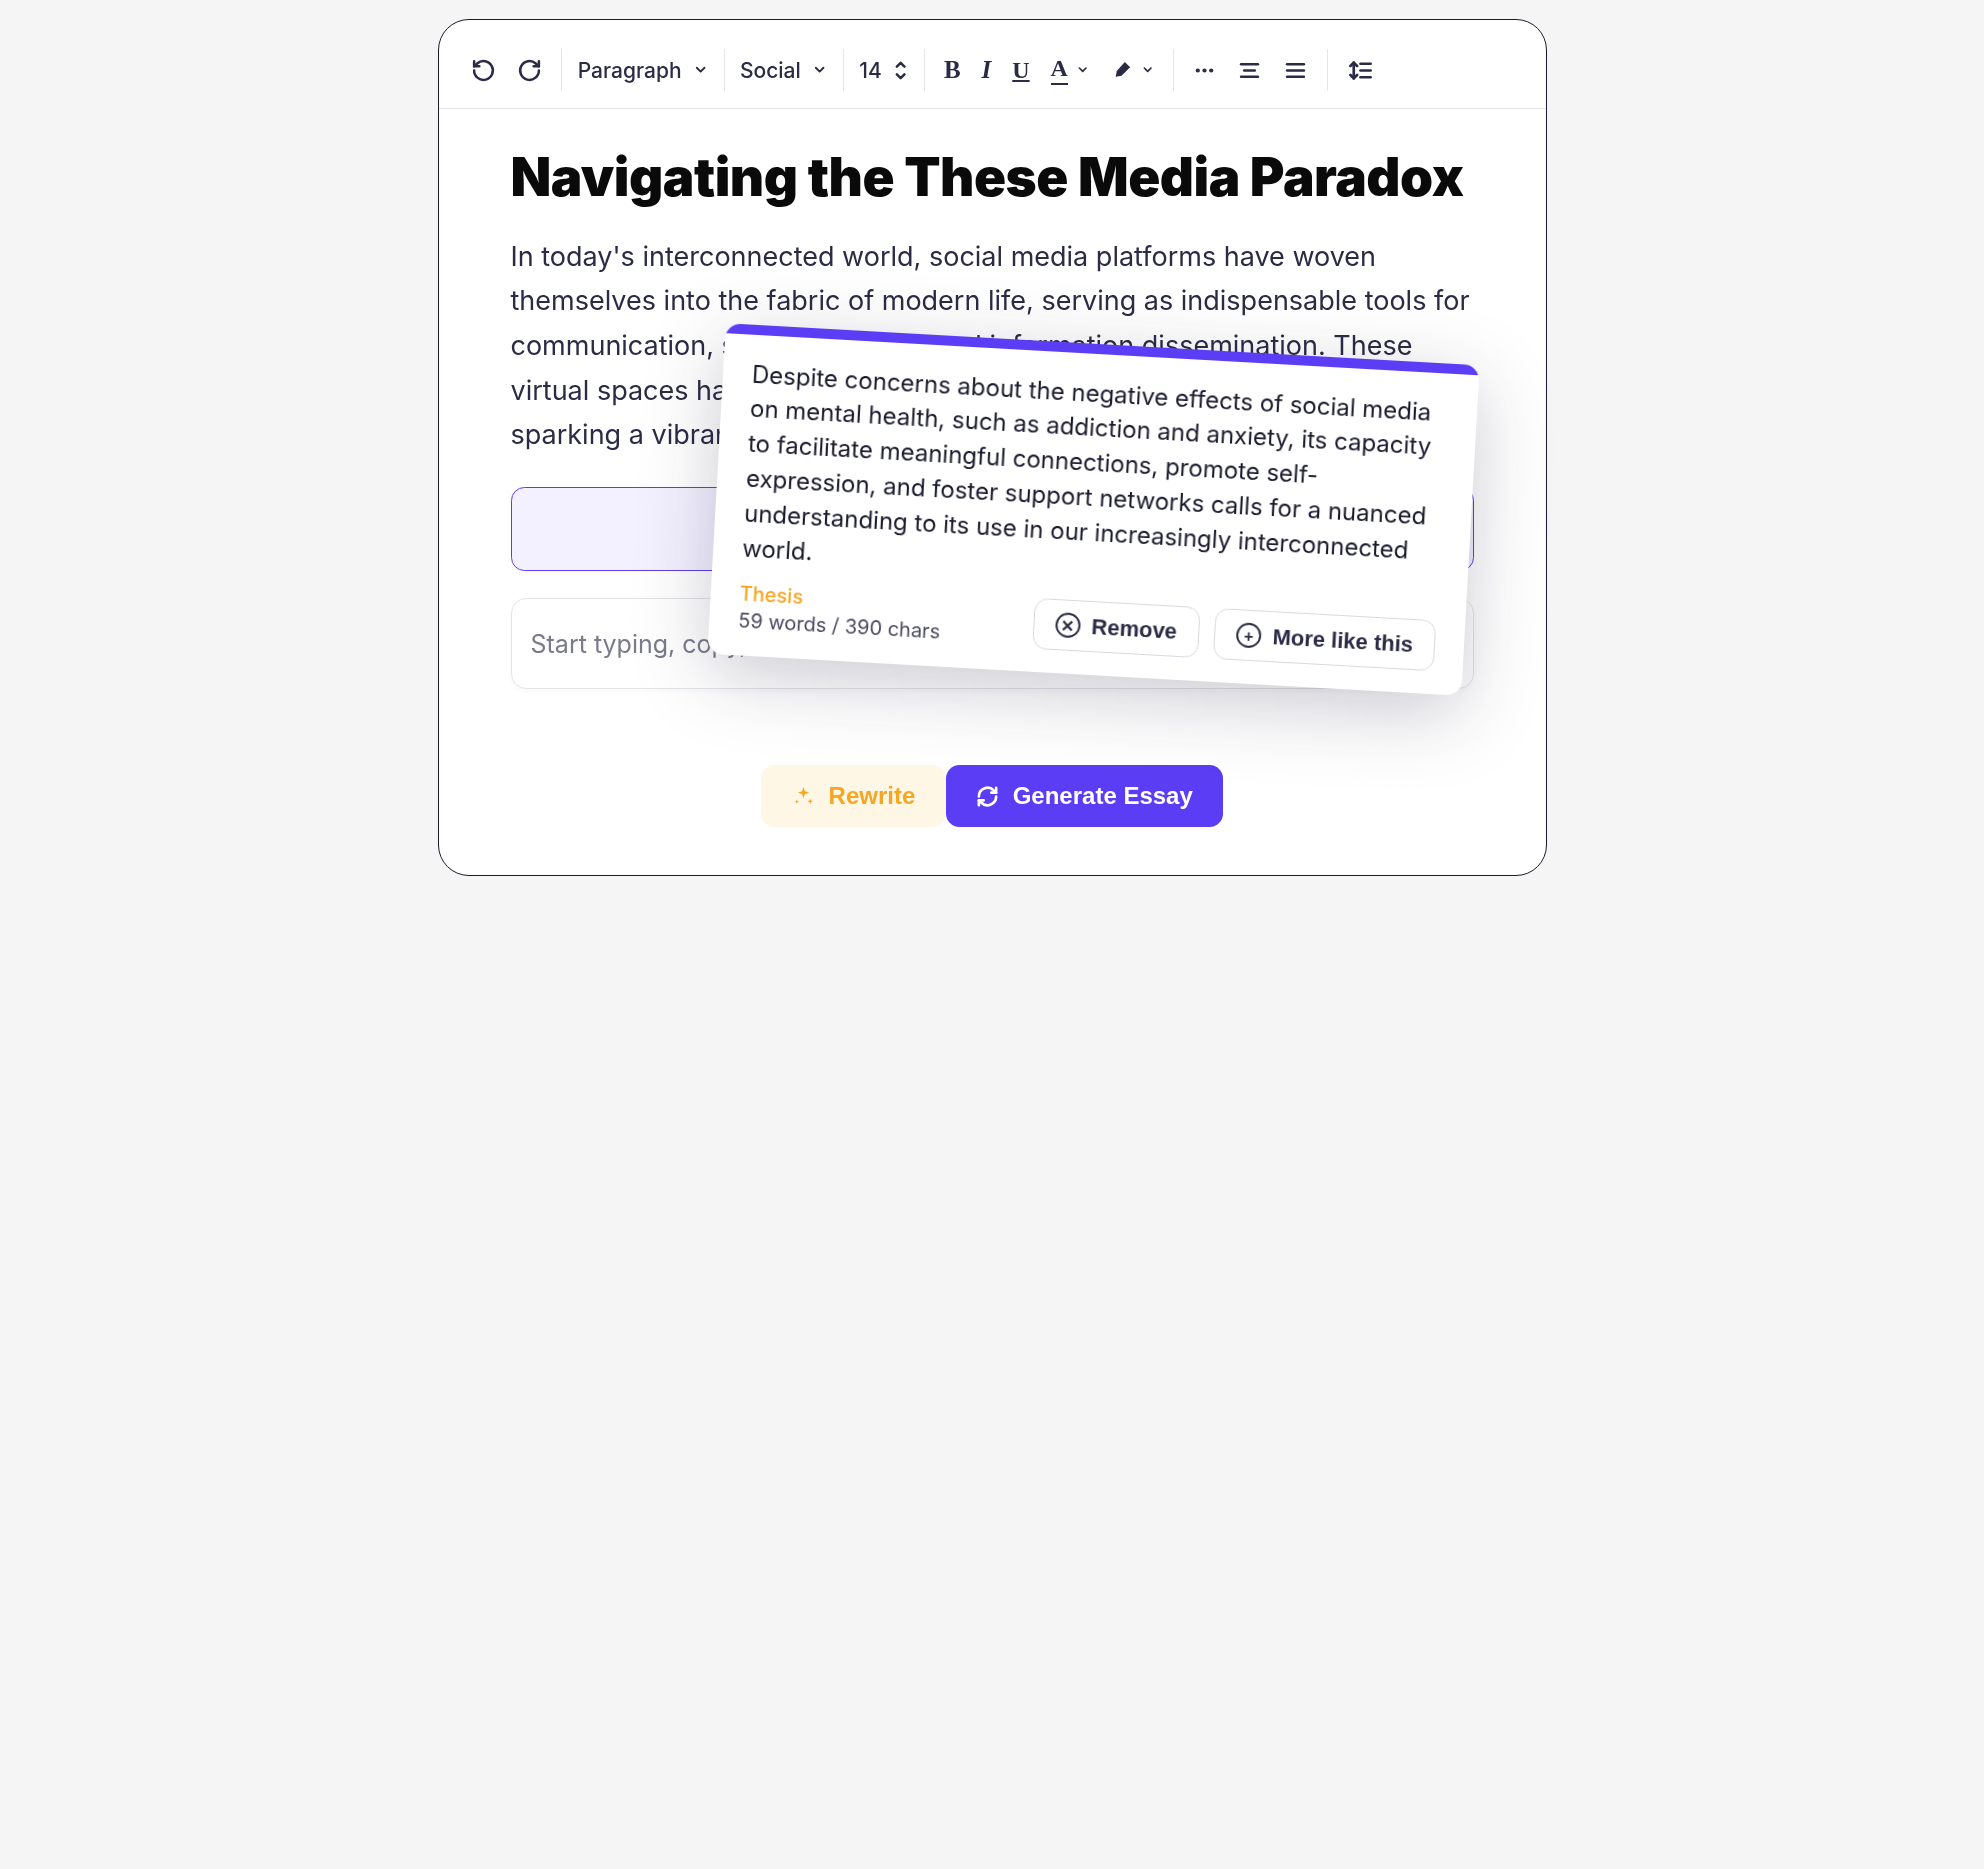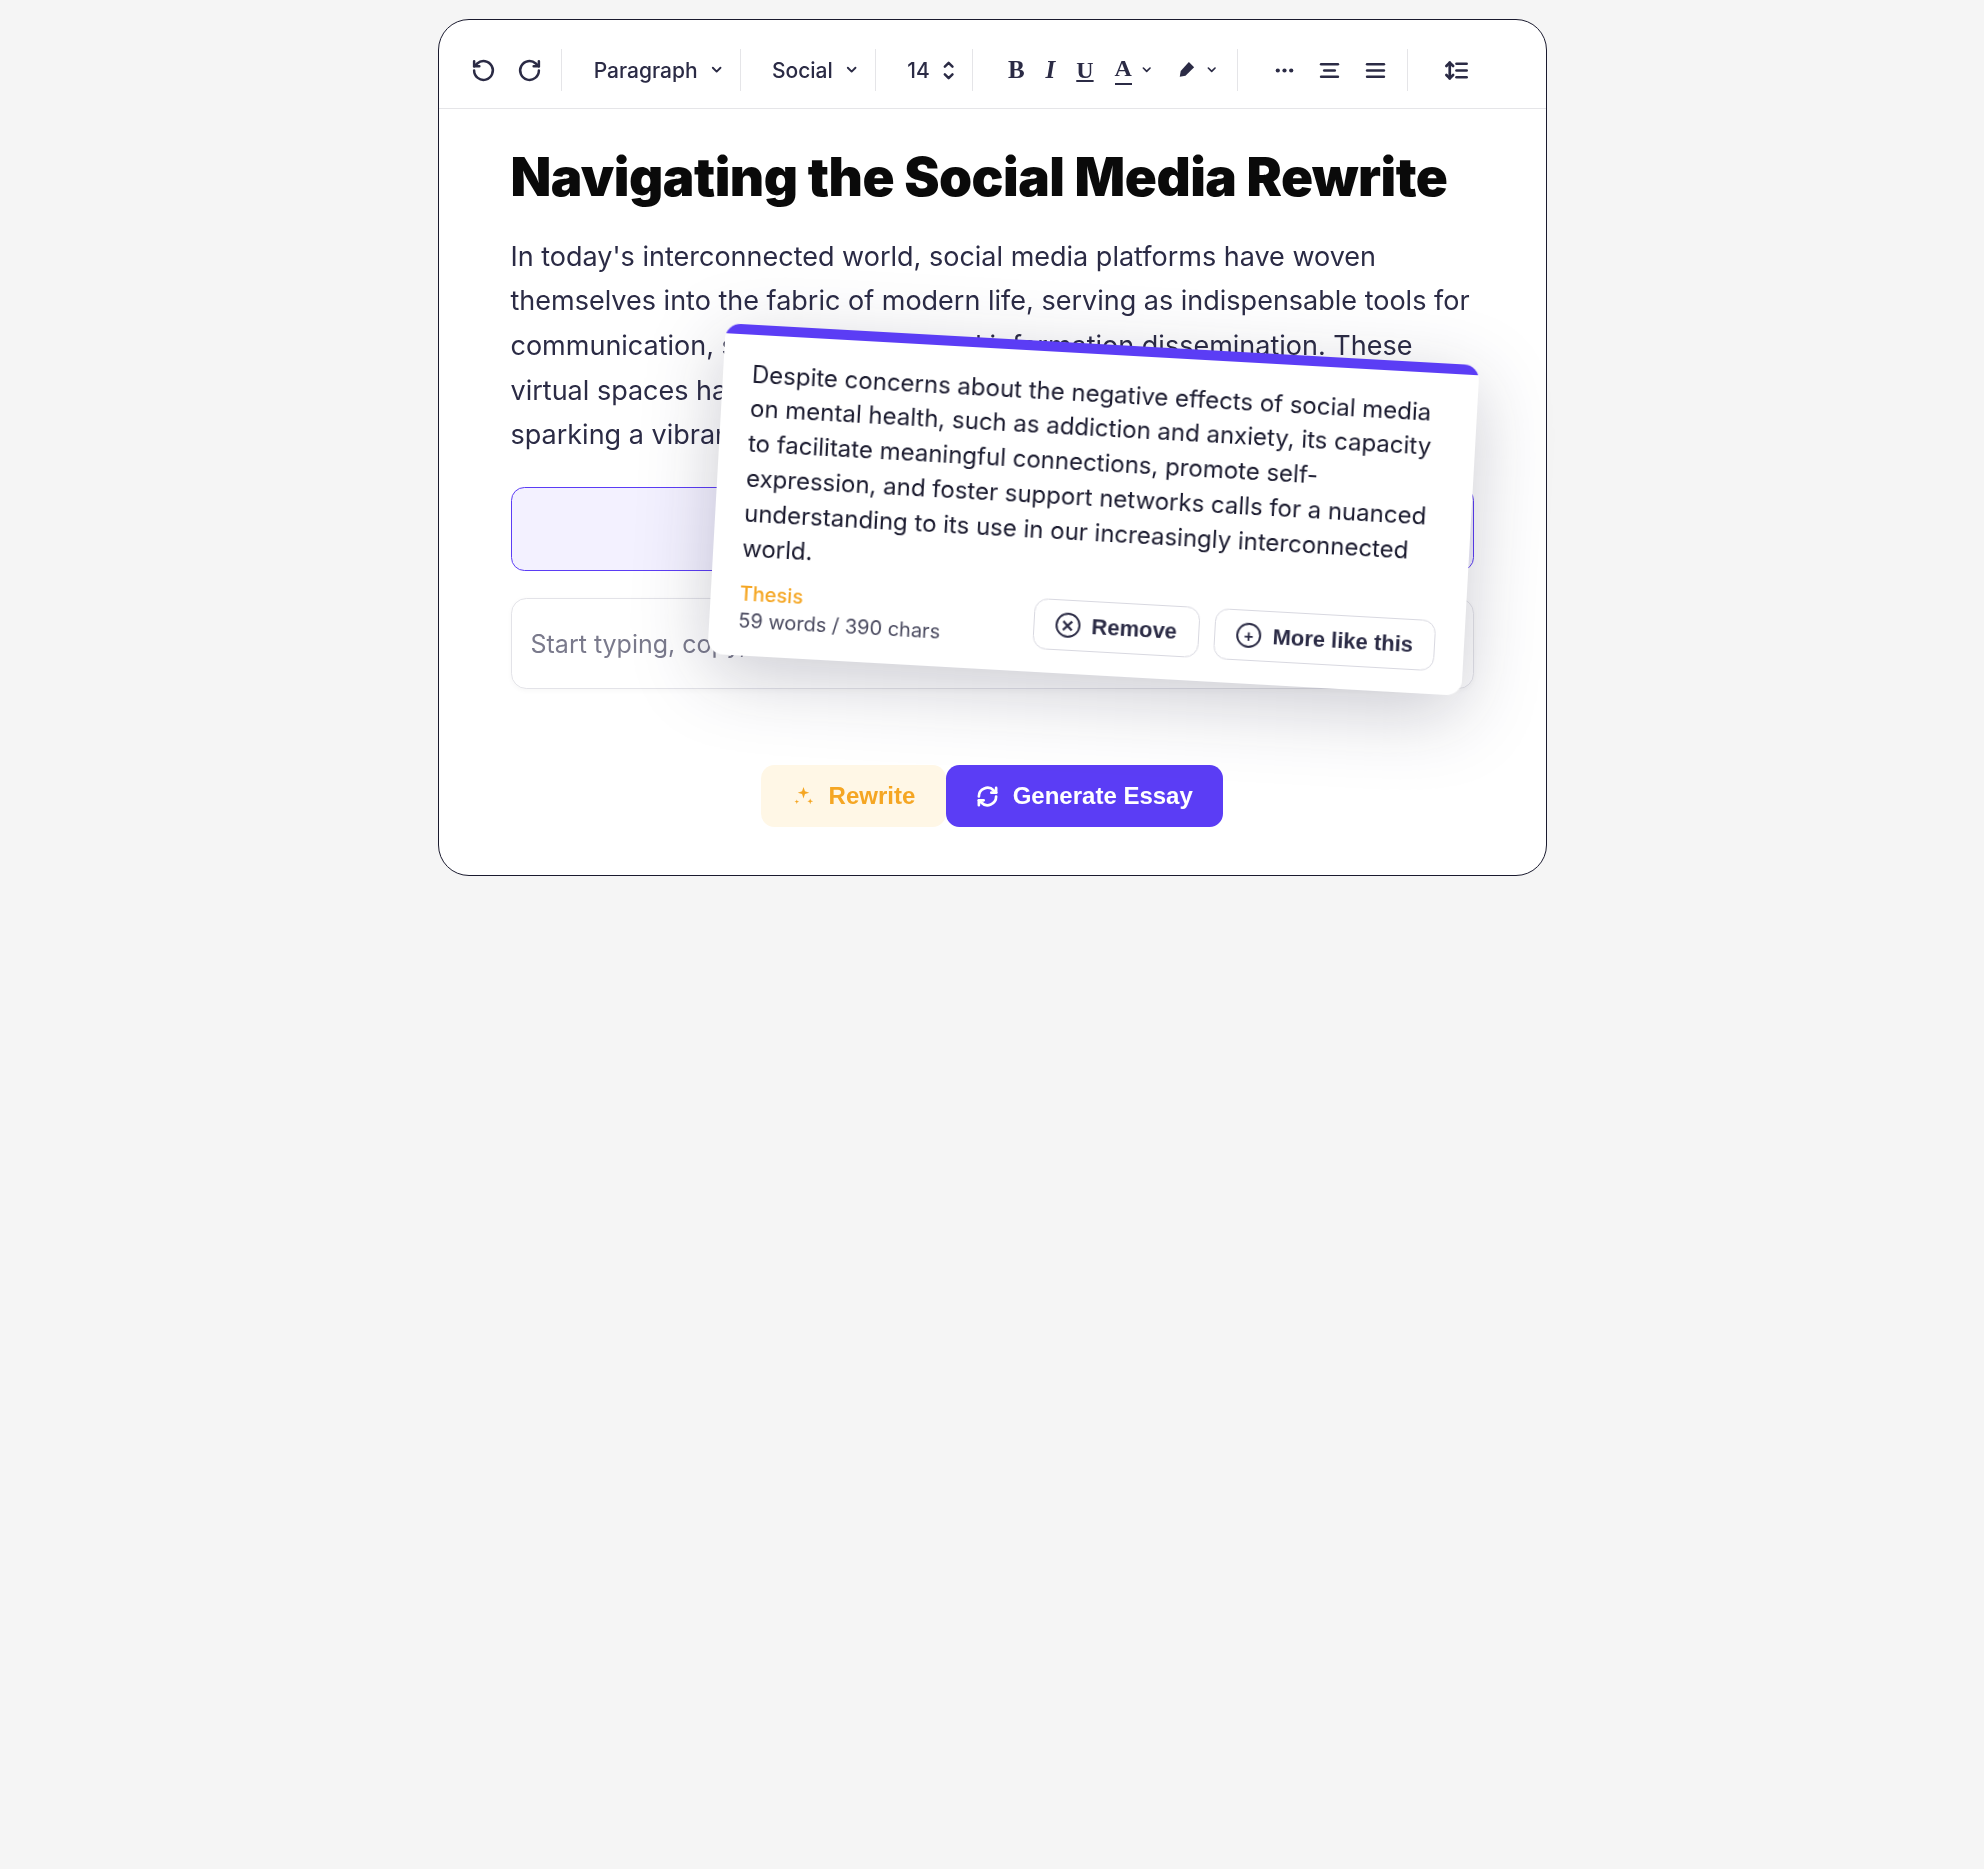--- a/index.html
+++ b/index.html
@@ -17,21 +17,21 @@
   border-radius: 31px;
   padding: 29px 0 48px 0;
   position: relative;
   overflow: visible;
 }
 .toolbar {
   display: flex;
   align-items: center;
   padding: 0 29px 17px 29px;
   border-bottom: 1px solid #e5e5e8;
-  gap: 16px;
+  gap: 0;
 }
 .tb-group {
   display: flex;
   align-items: center;
   padding: 0 15.3px;
   border-right: 1px solid #e5e5e8;
   height: 42px;
   gap: 13.4px;
 }
 .tb-group.first { padding-left: 0; }
@@ -317,21 +317,21 @@
             <polyline points="3 16 6 19 9 16"></polyline>
             <line x1="12" y1="6" x2="21" y2="6"></line>
             <line x1="12" y1="12" x2="21" y2="12"></line>
             <line x1="12" y1="18" x2="21" y2="18"></line>
           </svg>
       </button>
     </div>
   </div>
 
   <div class="doc">
-    <h1 class="title">Navigating the Social Media Rewrite</h1>
+    <h1 class="title">Navigating the These Media Paradox</h1>
     <p class="body-text">In today's interconnected world, social media platforms have woven themselves into the fabric of modern life, serving as indispensable tools for communication, self-expression, and information dissemination. These virtual spaces have revolutionized the way we connect with others, sparking a vibrant global dialogue about their impact.</p>
 
     <div class="drop-zone"></div>
 
     <div class="input-row">
       <div class="input-placeholder">
         <span>Start typing, copy, drag, or paste to get started...</span><span class="cursor">|</span>
       </div>
       <button class="ask-ai">
         <svg width="23" height="23" viewBox="0 0 24 24" fill="#2b2b45">

